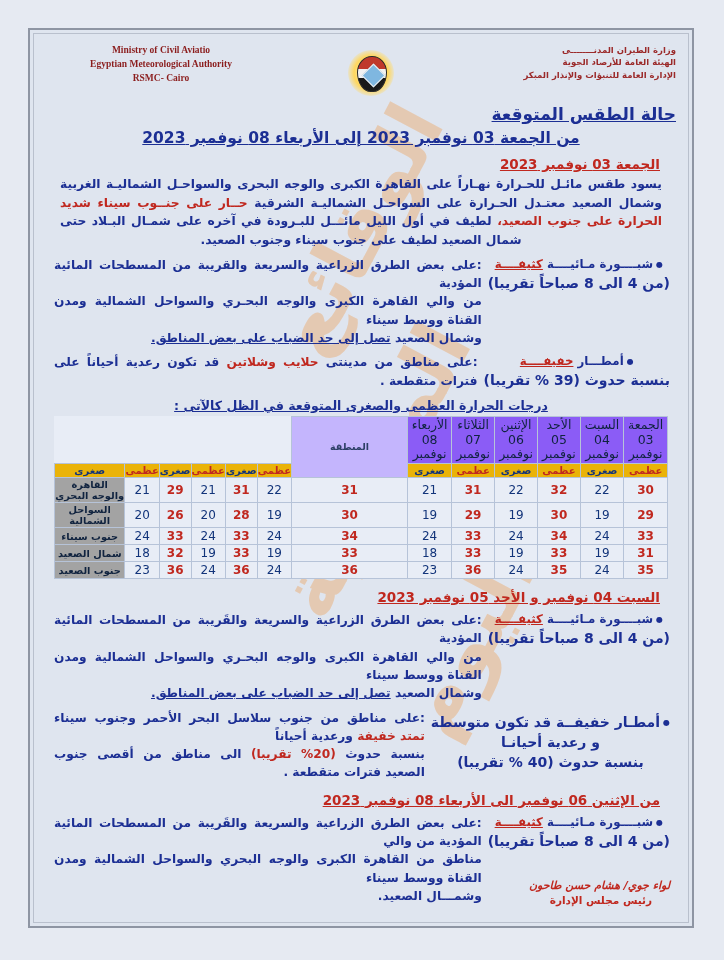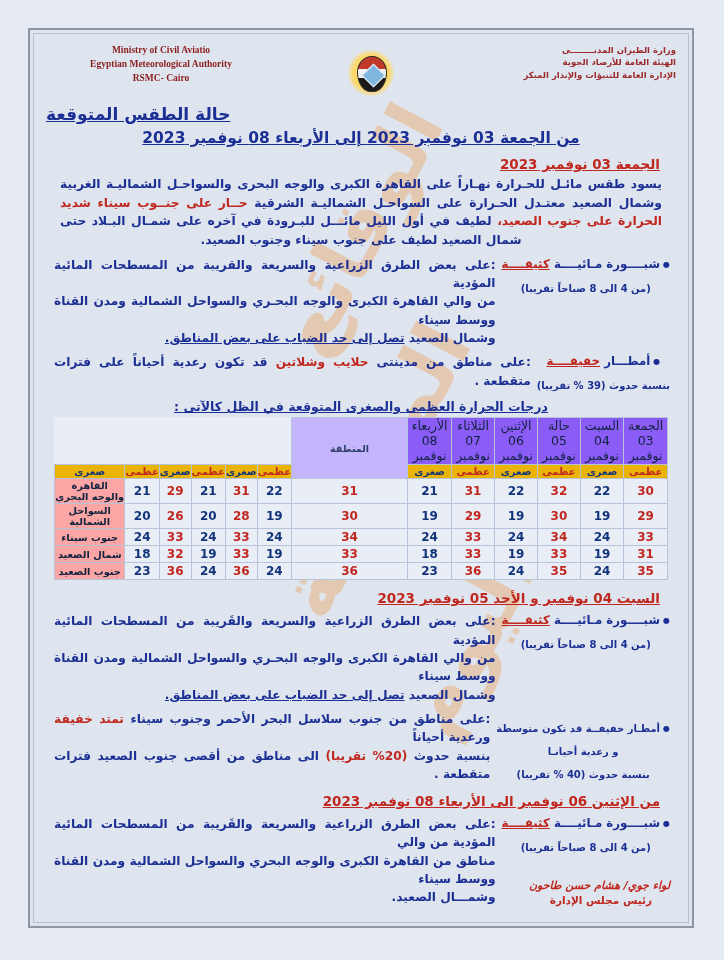--- a/index.html
+++ b/index.html
@@ -121,21 +121,21 @@
     margin: -7.5px 0 0 -7.5px;
     background: #7fb7e0;
     border: 1px solid #eee;
     transform: rotate(45deg);
   }
 
   
   .title-main {
     position: relative;
     z-index: 3;
-    text-align: left;
+    text-align: right;
     color: #1c2f94;
     font-weight: bold;
     font-size: 17px;
     text-decoration: underline;
     margin-top: 2px;
     letter-spacing: .2px;
   }
   .title-sub {
     position: relative;
     z-index: 3;
@@ -193,24 +193,24 @@
     padding-top: 1px;
   }
   .bl-line1 {
     font-size: 11.8px;
     font-weight: bold;
     color: #1c2f94;
     white-space: nowrap;
   }
   .bl-line1 .kw { color: #c0281f; text-decoration: underline; }
   .bl-line2 {
-    font-size: 10px;
-    font-weight: bold;
-    color: #1c2f94;
-    margin-top: 12px;
+    font-size: 14px;
+    font-weight: bold;
+    color: #1c2f94;
+    margin-top: 4px;
   }
   .bullet-body {
     flex: 1 1 auto;
     font-size: 12.2px;
     font-weight: bold;
     color: #1c2f94;
     line-height: 1.5;
     text-align: justify;
     text-align-last: right;
     direction: rtl;
@@ -275,24 +275,24 @@
     padding: 1px 0;
   }
   th.mm.max { color: #c0281f; }
   th.mm.min { color: #12347a; }
   td.region {
     text-align: right;
     padding-right: 6px;
     font-size: 9.8px;
     font-weight: bold;
     color: #10233f;
-    background: #fca5a5;
+    background: #a3a3a3;
   }
   td.v-max { color: #c0281f; font-weight: bold; font-size: 12px; }
-  td.v-min { color: #12347a; font-weight: bold; font-size: 12px; }
+  td.v-min { color: #12347a; font-weight: normal; font-size: 12px; }
   .sign {
     position: absolute;
     z-index: 3;
     right: 18px;
     bottom: 16px;
     text-align: right;
     direction: rtl;
   }
   .sign .s1 {
     color: #c0281f;
@@ -385,21 +385,21 @@
           <tr>
             <th class="day-h">
               <div>الجمعة</div>
               <div>03 نوفمبر</div>
             </th>
             <th class="day-h">
               <div>السبت</div>
               <div>04 نوفمبر</div>
             </th>
             <th class="day-h">
-              <div>حالة</div>
+              <div>الأحد</div>
               <div>05 نوفمبر</div>
             </th>
             <th class="day-h">
               <div>الإثنين</div>
               <div>06 نوفمبر</div>
             </th>
             <th class="day-h">
               <div>الثلاثاء</div>
               <div>07 نوفمبر</div>
             </th>

